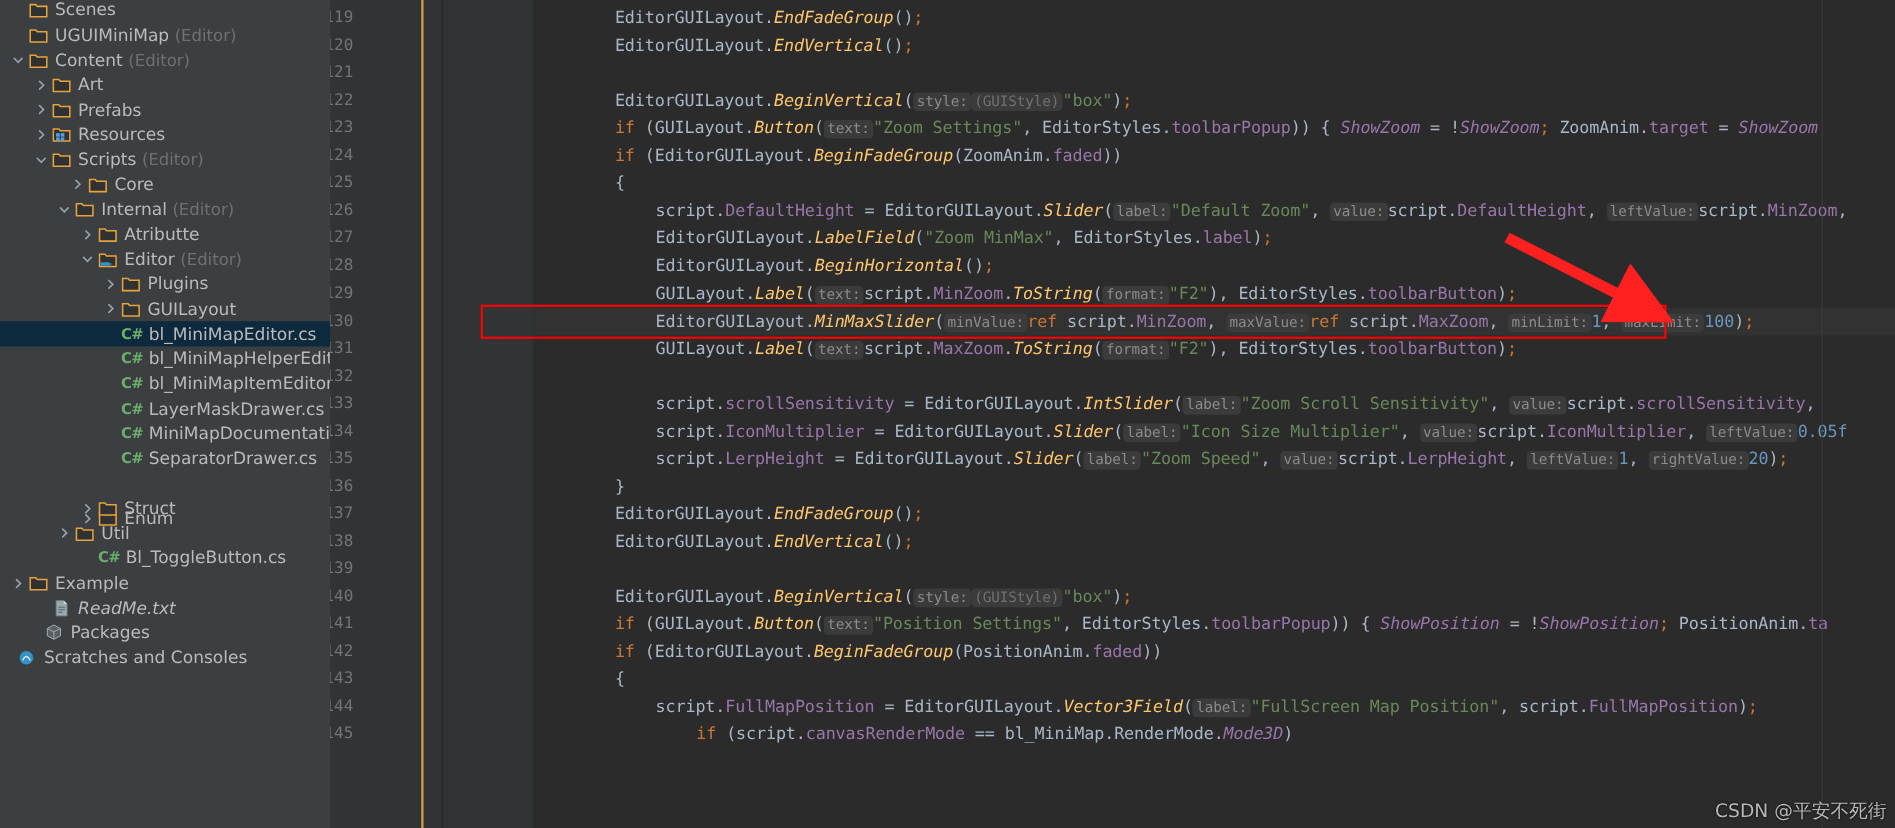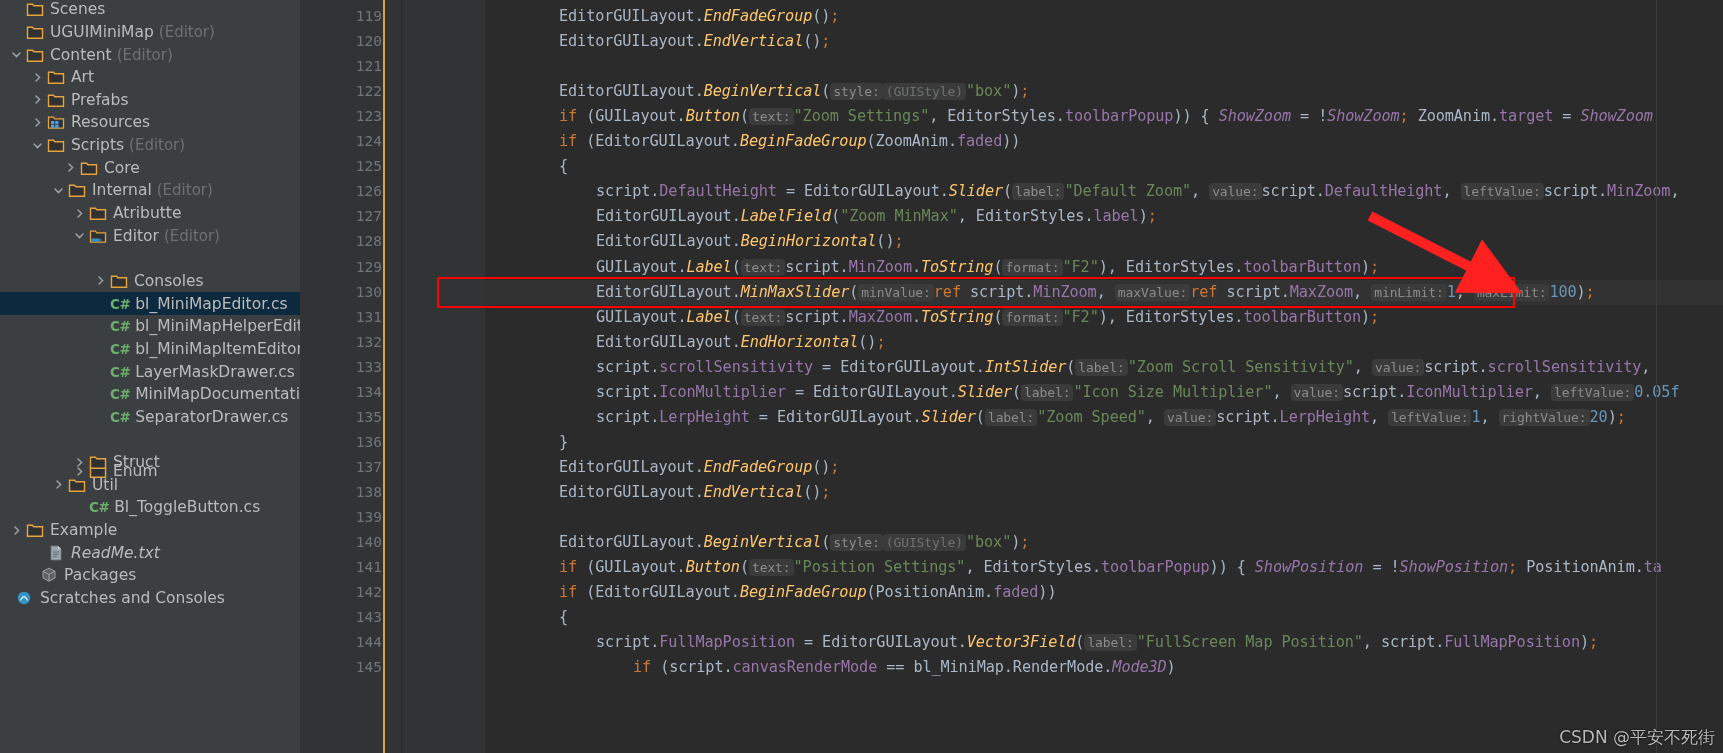--- a/index.html
+++ b/index.html
@@ -75,23 +75,23 @@
   }
   #gutter {
     position: absolute;
     left: 0; top: 0;
     width: 83px;
     height: 753px;
     background: #313335;
   }
   .gutnum {
     position: absolute;
-    right: 1px;
+    right: 28px;
     width: 60px;
-    text-align: right;
+    text-align: left;
     font-family: "DejaVu Sans Mono", monospace;
     font-size: 14.5px;
     color: #707679;
     height: 25px;
     line-height: 25px;
   }
   #annot-strip {
     position: absolute;
     left: 83px; top: 0;
     width: 18px; height: 753px;
@@ -315,31 +315,43 @@
           </svg>
         </span>
         <span class="ico"><svg width="18" height="16" viewBox="0 0 18 16">
             <path d="M1.5 3.2 h5 l1.3 1.6 h8.7 v9.4 h-15 z" fill="#2f3133" stroke="#e8a33d" stroke-width="1.3"></path>
             <rect x="2.3" y="10.4" width="8" height="3.3" rx="0.6" fill="#3592c4"></rect>
             <path d="M10.3 10.6 L12.8 12.05 L10.3 13.5 z" fill="#3592c4"></path>
           </svg></span>
         <span class="lbl">Editor</span>
         <span class="sub">(Editor)</span>
       </div>
+      <div class="tree-row" style="position: absolute; left: 0px; right: 0px; top: 247.04px;">
+        <span style="display: inline-block; flex: 0 0 auto; width: 94px;"></span>
+        <span class="arrow">
+          <svg width="13" height="13" viewBox="0 0 13 13">
+            <path d="M5 3 L8.6 6.5 L5 10" fill="none" stroke="#9aa0a6" stroke-width="1.5" stroke-linecap="round"></path>
+          </svg>
+        </span>
+        <span class="ico"><svg width="18" height="16" viewBox="0 0 18 16">
+            <path d="M1.5 3.2 h5 l1.3 1.6 h8.7 v9.4 h-15 z" fill="#2f3133" stroke="#e8a33d" stroke-width="1.4"></path>
+          </svg></span>
+        <span class="lbl">Plugins</span>
+      </div>
       <div class="tree-row" style="position: absolute; left: 0px; right: 0px; top: 269.68px;">
         <span style="display: inline-block; flex: 0 0 auto; width: 94px;"></span>
         <span class="arrow">
           <svg width="13" height="13" viewBox="0 0 13 13">
             <path d="M5 3 L8.6 6.5 L5 10" fill="none" stroke="#9aa0a6" stroke-width="1.5" stroke-linecap="round"></path>
           </svg>
         </span>
         <span class="ico"><svg width="18" height="16" viewBox="0 0 18 16">
             <path d="M1.5 3.2 h5 l1.3 1.6 h8.7 v9.4 h-15 z" fill="#2f3133" stroke="#e8a33d" stroke-width="1.4"></path>
           </svg></span>
-        <span class="lbl">Consoles</span>
+        <span class="lbl">GUILayout</span>
       </div>
       <div class="tree-row selected" style="position: absolute; left: 0px; right: 0px; top: 292.32px;">
         <span style="display: inline-block; flex: 0 0 auto; width: 94px;"></span>
         <span class="arrow none">
           <svg width="13" height="13"></svg>
         </span>
         <span class="cs-tag">C#</span>
         <span class="lbl">bl_MiniMapEditor.cs</span>
       </div>
       <div class="tree-row" style="position: absolute; left: 0px; right: 0px; top: 314.96px;">
@@ -532,21 +544,20 @@
         <div class="cl" style="top: 104.2px; left: 74px;"><span class="t-kw">if</span><span class="t-plain"> (GUILayout.</span><span class="t-meth">Button</span><span class="t-plain">(</span><span class="t-hint">text:</span><span class="t-str">"Zoom Settings"</span><span class="t-plain">, EditorStyles.</span><span class="t-field">toolbarPopup</span><span class="t-plain">)) { </span><span class="t-static">ShowZoom</span><span class="t-plain"> = </span><span class="t-plain">!</span><span class="t-static">ShowZoom</span><span class="t-semi">;</span><span class="t-plain"> ZoomAnim.</span><span class="t-field">target</span><span class="t-plain"> = </span><span class="t-static">ShowZoom</span></div>
         <div class="cl" style="top: 129.25px; left: 74px;"><span class="t-kw">if</span><span class="t-plain"> (EditorGUILayout.</span><span class="t-meth">BeginFadeGroup</span><span class="t-plain">(ZoomAnim.</span><span class="t-field">faded</span><span class="t-plain">))</span></div>
         <div class="cl" style="top: 154.3px; left: 74px;"><span class="t-plain">{</span></div>
         <div class="cl" style="top: 179.35px; left: 111px;"><span class="t-plain">script.</span><span class="t-field">DefaultHeight</span><span class="t-plain"> = EditorGUILayout.</span><span class="t-meth">Slider</span><span class="t-plain">(</span><span class="t-hint">label:</span><span class="t-str">"Default Zoom"</span><span class="t-plain">, </span><span class="t-hint">value:</span><span class="t-plain">script.</span><span class="t-field">DefaultHeight</span><span class="t-plain">, </span><span class="t-hint">leftValue:</span><span class="t-plain">script.</span><span class="t-field">MinZoom</span><span class="t-plain">,</span></div>
         <div class="cl" style="top: 204.4px; left: 111px;"><span class="t-plain">EditorGUILayout.</span><span class="t-meth">LabelField</span><span class="t-plain">(</span><span class="t-str">"Zoom MinMax"</span><span class="t-plain">, EditorStyles.</span><span class="t-field">label</span><span class="t-plain">)</span><span class="t-semi">;</span></div>
         <div class="cl" style="top: 229.45px; left: 111px;"><span class="t-plain">EditorGUILayout.</span><span class="t-meth">BeginHorizontal</span><span class="t-plain">()</span><span class="t-semi">;</span></div>
         <div class="cl" style="top: 254.5px; left: 111px;"><span class="t-plain">GUILayout.</span><span class="t-meth">Label</span><span class="t-plain">(</span><span class="t-hint">text:</span><span class="t-plain">script.</span><span class="t-field">MinZoom</span><span class="t-plain">.</span><span class="t-meth">ToString</span><span class="t-plain">(</span><span class="t-hint">format:</span><span class="t-str">"F2"</span><span class="t-plain">), EditorStyles.</span><span class="t-field">toolbarButton</span><span class="t-plain">)</span><span class="t-semi">;</span></div>
         <div class="hl-bg" style="top: 279.55px;"></div>
         <div class="cl" style="top: 279.55px; left: 111px;"><span class="t-plain">EditorGUILayout.</span><span class="t-meth">MinMaxSlider</span><span class="t-plain">(</span><span class="t-hint">minValue:</span><span class="t-kw">ref</span><span class="t-plain"> script.</span><span class="t-field">MinZoom</span><span class="t-plain">, </span><span class="t-hint">maxValue:</span><span class="t-kw">ref</span><span class="t-plain"> script.</span><span class="t-field">MaxZoom</span><span class="t-plain">, </span><span class="t-hint">minLimit:</span><span class="t-num">1</span><span class="t-plain">, </span><span class="t-hint">maxLimit:</span><span class="t-num">100</span><span class="t-plain">)</span><span class="t-semi">;</span></div>
         <div class="cl" style="top: 304.6px; left: 111px;"><span class="t-plain">GUILayout.</span><span class="t-meth">Label</span><span class="t-plain">(</span><span class="t-hint">text:</span><span class="t-plain">script.</span><span class="t-field">MaxZoom</span><span class="t-plain">.</span><span class="t-meth">ToString</span><span class="t-plain">(</span><span class="t-hint">format:</span><span class="t-str">"F2"</span><span class="t-plain">), EditorStyles.</span><span class="t-field">toolbarButton</span><span class="t-plain">)</span><span class="t-semi">;</span></div>
-        <div class="cl" style="top: 329.65px; left: 111px;"><span class="t-plain">EditorGUILayout.</span><span class="t-meth">EndHorizontal</span><span class="t-plain">()</span><span class="t-semi">;</span></div>
         <div class="cl" style="top: 354.7px; left: 111px;"><span class="t-plain">script.</span><span class="t-field">scrollSensitivity</span><span class="t-plain"> = EditorGUILayout.</span><span class="t-meth">IntSlider</span><span class="t-plain">(</span><span class="t-hint">label:</span><span class="t-str">"Zoom Scroll Sensitivity"</span><span class="t-plain">, </span><span class="t-hint">value:</span><span class="t-plain">script.</span><span class="t-field">scrollSensitivity</span><span class="t-plain">,</span></div>
         <div class="cl" style="top: 379.75px; left: 111px;"><span class="t-plain">script.</span><span class="t-field">IconMultiplier</span><span class="t-plain"> = EditorGUILayout.</span><span class="t-meth">Slider</span><span class="t-plain">(</span><span class="t-hint">label:</span><span class="t-str">"Icon Size Multiplier"</span><span class="t-plain">, </span><span class="t-hint">value:</span><span class="t-plain">script.</span><span class="t-field">IconMultiplier</span><span class="t-plain">, </span><span class="t-hint">leftValue:</span><span class="t-num">0.05f</span></div>
         <div class="cl" style="top: 404.8px; left: 111px;"><span class="t-plain">script.</span><span class="t-field">LerpHeight</span><span class="t-plain"> = EditorGUILayout.</span><span class="t-meth">Slider</span><span class="t-plain">(</span><span class="t-hint">label:</span><span class="t-str">"Zoom Speed"</span><span class="t-plain">, </span><span class="t-hint">value:</span><span class="t-plain">script.</span><span class="t-field">LerpHeight</span><span class="t-plain">, </span><span class="t-hint">leftValue:</span><span class="t-num">1</span><span class="t-plain">, </span><span class="t-hint">rightValue:</span><span class="t-num">20</span><span class="t-plain">)</span><span class="t-semi">;</span></div>
         <div class="cl" style="top: 429.85px; left: 74px;"><span class="t-plain">}</span></div>
         <div class="cl" style="top: 454.9px; left: 74px;"><span class="t-plain">EditorGUILayout.</span><span class="t-meth">EndFadeGroup</span><span class="t-plain">()</span><span class="t-semi">;</span></div>
         <div class="cl" style="top: 479.95px; left: 74px;"><span class="t-plain">EditorGUILayout.</span><span class="t-meth">EndVertical</span><span class="t-plain">()</span><span class="t-semi">;</span></div>
         <div class="cl" style="top: 505px; left: 0px;"></div>
         <div class="cl" style="top: 530.05px; left: 74px;"><span class="t-plain">EditorGUILayout.</span><span class="t-meth">BeginVertical</span><span class="t-plain">(</span><span class="t-hint">style:</span><span class="t-hint t-hint-type">(GUIStyle)</span><span class="t-str">"box"</span><span class="t-plain">)</span><span class="t-semi">;</span></div>
         <div class="cl" style="top: 555.1px; left: 74px;"><span class="t-kw">if</span><span class="t-plain"> (GUILayout.</span><span class="t-meth">Button</span><span class="t-plain">(</span><span class="t-hint">text:</span><span class="t-str">"Position Settings"</span><span class="t-plain">, EditorStyles.</span><span class="t-field">toolbarPopup</span><span class="t-plain">)) { </span><span class="t-static">ShowPosition</span><span class="t-plain"> = !</span><span class="t-static">ShowPosition</span><span class="t-semi">;</span><span class="t-plain"> PositionAnim.</span><span class="t-field">ta</span></div>
         <div class="cl" style="top: 580.15px; left: 74px;"><span class="t-kw">if</span><span class="t-plain"> (EditorGUILayout.</span><span class="t-meth">BeginFadeGroup</span><span class="t-plain">(PositionAnim.</span><span class="t-field">faded</span><span class="t-plain">))</span></div>

